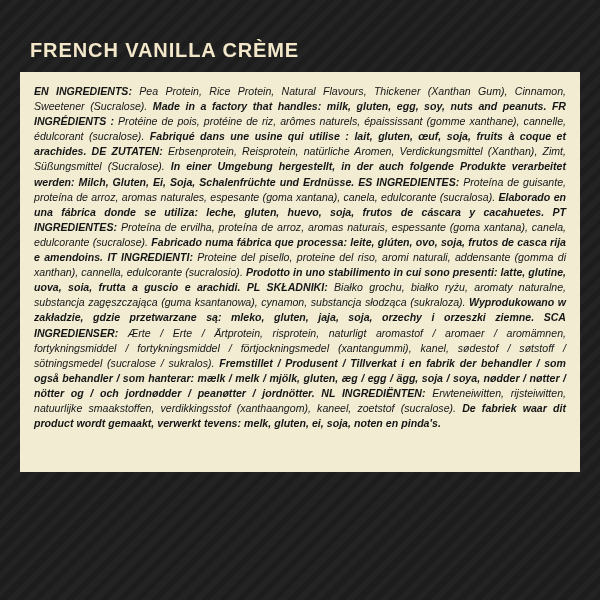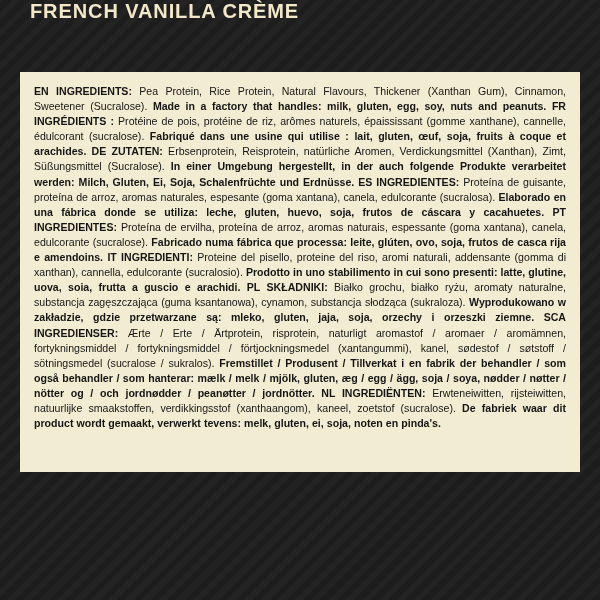--- a/index.html
+++ b/index.html
@@ -27,21 +27,21 @@
       );
     box-sizing: border-box;
   }
   .title-bar {
     position: absolute;
     top: 0;
     left: 0;
     right: 0;
     height: 62px;
     display: flex;
-    align-items: flex-start;
+    align-items: flex-end;
     padding-left: 30px;
     box-sizing: border-box;
   }
   .title {
     color: #f2e7c9;
     font-size: 20px;
     font-weight: bold;
     letter-spacing: 0.9px;
     white-space: nowrap;
   }
@@ -57,20 +57,21 @@
     overflow: hidden;
   }
   .ingredients {
     color: #151515;
     font-size: 10.6px;
     line-height: 15.1px;
     text-align: justify;
     text-justify: inter-word;
     margin: 0;
     word-spacing: 0.1px;
+    font-style: italic;
   }
   .ingredients b {
     font-weight: bold;
   }
   .footer-strip {
     position: absolute;
     left: 0;
     right: 0;
     bottom: 0;
     height: 128px;

